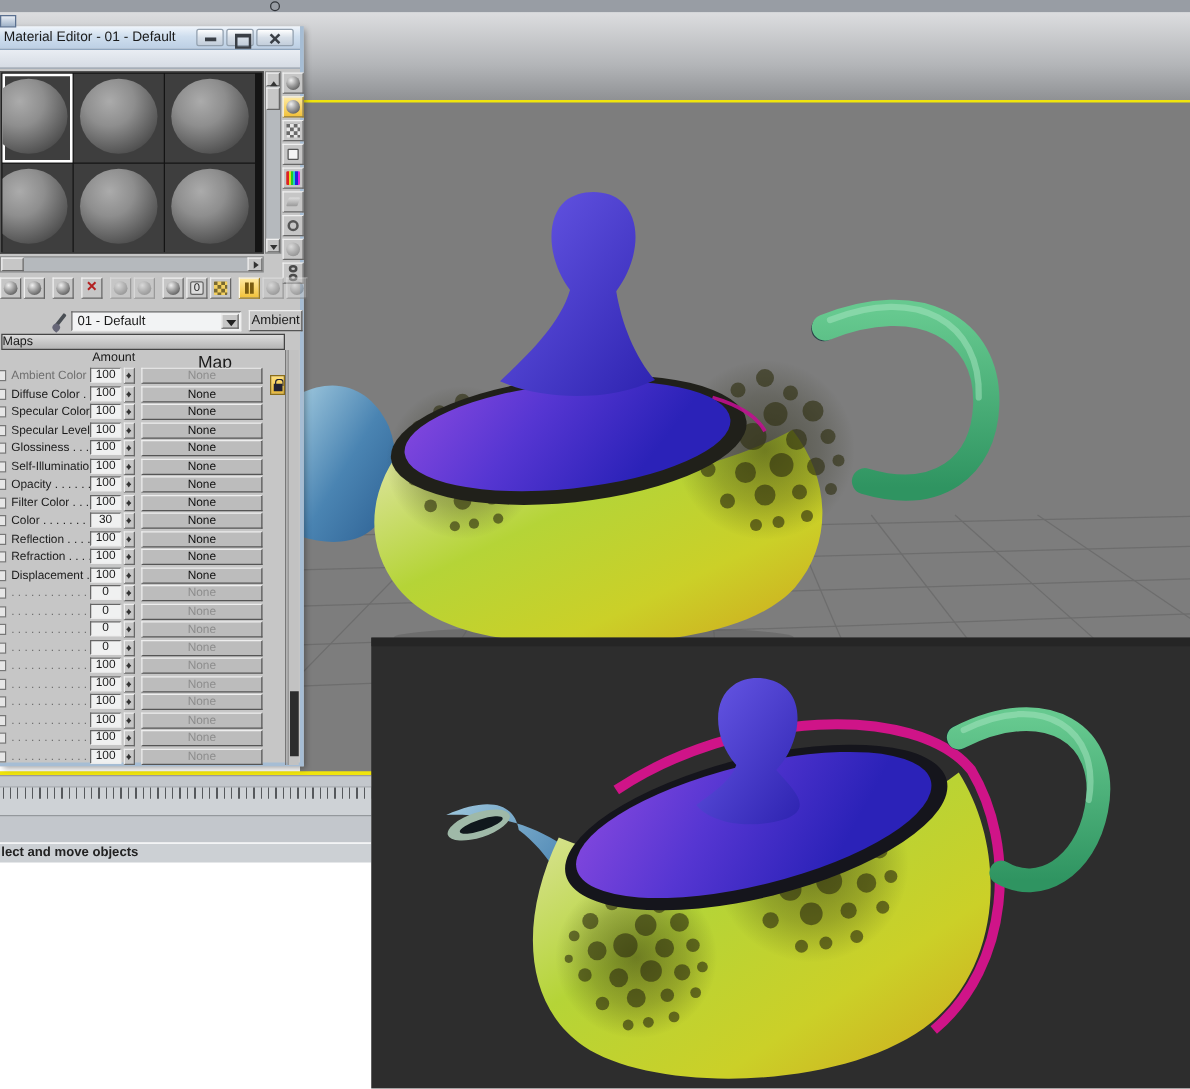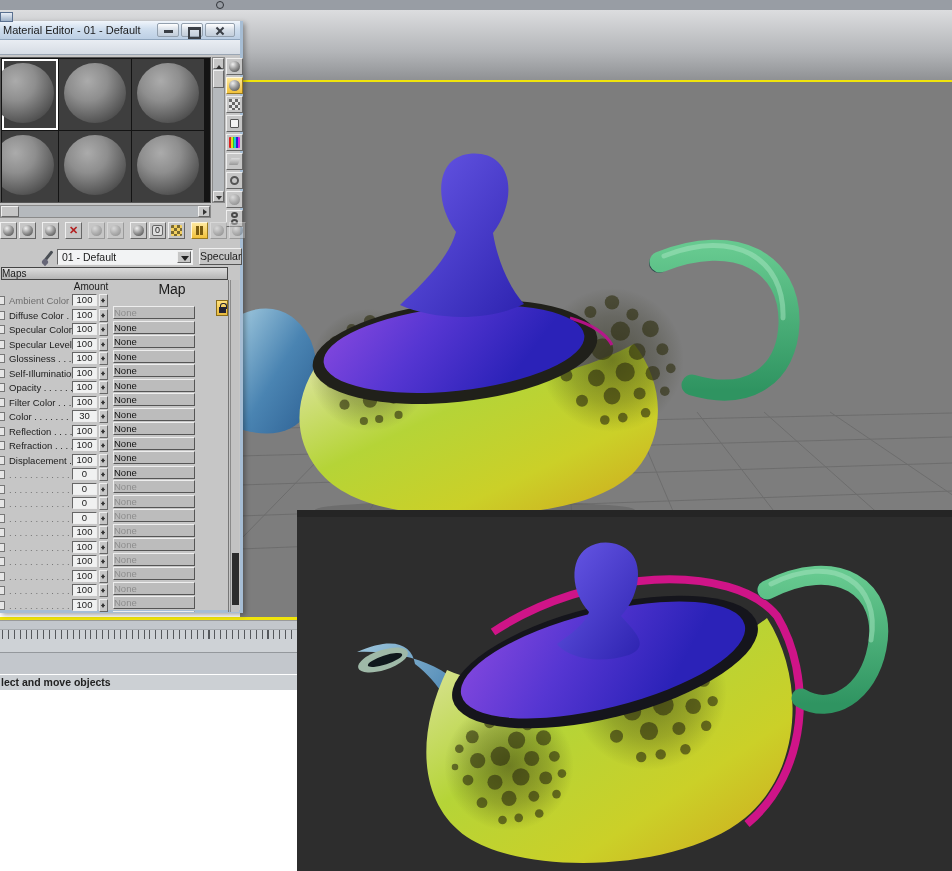--- a/index.html
+++ b/index.html
@@ -149,22 +149,22 @@
   .col-map { position:absolute; left:128px; top:260px; width:88px; text-align:center; font-size:14px; }
   .rows-wrap { position:absolute; left:0; top:273px; width:228px; height:318px; overflow:hidden; }
   .map-row { position:relative; height:14.5px; }
   .mr-check { position:absolute; left:-3px; top:2px; width:8px; height:9px; background:#e6e6e6; border:1px solid #777; }
   .mr-label { position:absolute; left:9px; top:1px; font-size:9.5px; white-space:nowrap; color:#1b1b1b; }
   .mr-amount { position:absolute; left:72px; top:0; width:25px; height:12px; background:#f0f1f1;
     border:1px solid; border-color:#666 #eee #eee #666; font-size:9.5px; text-align:center; line-height:10px; }
   .mr-spin { position:absolute; left:99px; top:0; width:9px; height:13px; background:#c6c6c6; border:1px solid; border-color:#eee #666 #666 #eee; }
   .mr-spin::before { content:""; position:absolute; left:1px; top:1px; border:2.5px solid transparent; border-bottom:3.5px solid #333; }
   .mr-spin::after { content:""; position:absolute; left:1px; bottom:1px; border:2.5px solid transparent; border-top:3.5px solid #333; }
-  .mr-none { position:absolute; left:113px; top:12px; width:82px; height:13px; background:#bcbcbc;
-    border:1px solid; border-color:#eee #555 #555 #eee; text-align:left; line-height:11px; font-size:9.5px; color:#111; }
+  .mr-none { position:absolute; left:113px; top:0; width:97px; height:13px; background:#bcbcbc;
+    border:1px solid; border-color:#eee #555 #555 #eee; text-align:center; line-height:11px; font-size:9.5px; color:#111; }
   .map-row.disabled .mr-none { color:#8d8d8d; }
   .map-row.disabled .mr-label { color:#6e6e6e; }
   .lock-btn { position:absolute; left:216px; top:279px; width:12px; height:16px;
     background:linear-gradient(#ffe07a,#e8b93c); border:1px solid #8a6d1a; }
   .lock-btn::before { content:""; position:absolute; left:3px; top:2px; width:5px; height:5px; border:1.5px solid #223; border-bottom:none; border-radius:3px 3px 0 0; }
   .lock-btn::after { content:""; position:absolute; left:2px; top:6px; width:7px; height:6px; background:#223; }
   .roll-scroll { position:absolute; left:230px; top:259px; width:9px; height:332px; background:#c2c2c2; border-left:1px solid #8a8a8a; }
   .roll-thumb { position:absolute; left:1px; top:273px; width:7px; height:52px; background:#2c2c2c; }
   .roll-edge { position:absolute; left:228px; top:259px; width:1px; height:332px; background:#777; }
 </style>
@@ -414,21 +414,21 @@
         <div class="tbi ic-go-forward-sibling disabled">
           <span class="glyph"></span>
         </div>
       </div>
 
     <div class="eyedropper"></div>
     <div class="mtl-combo">
       <span class="combo-text">01 - Default</span>
       <div class="combo-arrow"></div>
     </div>
-    <div class="standard-btn">Specular</div>
+    <div class="standard-btn">Ambient</div>
 
     <div class="maps-header">Maps</div>
     <span class="col-amount">Amount</span>
     <span class="col-map">Map</span>
 
     <div class="rows-wrap">
 
     <div class="map-row disabled">
           <span class="mr-check"></span>
           <span class="mr-label">Ambient Color . .</span>

